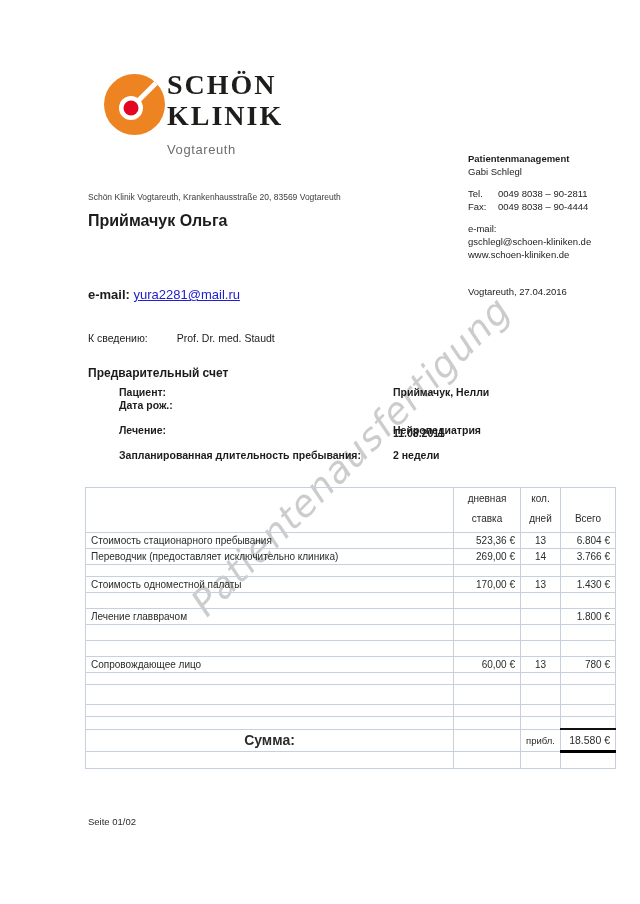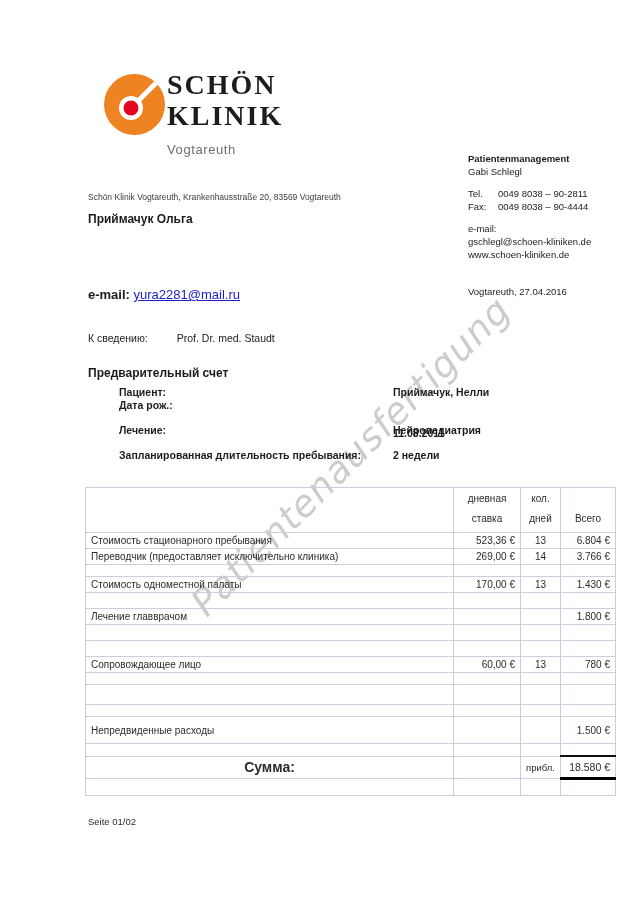--- a/index.html
+++ b/index.html
@@ -12,21 +12,21 @@
   .logo-loc{font-family:"Liberation Sans",sans-serif;font-weight:normal;font-size:13px;letter-spacing:0.6px;color:#6f6e6e;margin-top:3px;}
 
   
   .contact{left:468px;top:152px;font-size:9.5px;line-height:13px;color:#1c1c1c;width:160px;}
   .contact .b{font-weight:bold;}
   .contact .gap{height:9px;}
   .contact .lbl{display:inline-block;width:30px;}
 
   
   .sender{left:88px;top:192px;font-size:8.5px;color:#3c3c3c;}
-  .recipient{left:88px;top:212px;font-size:12px;font-weight:bold;}
+  .recipient{left:88px;top:212px;font-size:16px;font-weight:bold;}
 
   .patient-email{left:88px;top:287px;font-size:13px;}
   .patient-email .b{font-weight:bold;}
   .patient-email a{color:#2020cc;text-decoration:underline;}
   .dateline{left:468px;top:286px;font-size:9.5px;}
   .attention{left:88px;top:332px;font-size:10.5px;}
   .attention .val{margin-left:26px;}
 
   
   .inv-title{left:88px;top:366px;font-size:12px;font-weight:bold;}
@@ -204,26 +204,20 @@
             <td class="col-rate"></td>
             <td class="col-days"></td>
             <td class="col-total"></td>
           </tr>
           <tr class="row-spacer-s">
             <td class="col-desc"></td>
             <td class="col-rate"></td>
             <td class="col-days"></td>
             <td class="col-total"></td>
           </tr>
-          <tr class="row-data-tall">
-            <td class="col-desc">Непредвиденные расходы</td>
-            <td class="col-rate"></td>
-            <td class="col-days"></td>
-            <td class="col-total">1.500 €</td>
-          </tr>
           <tr class="row-spacer-s">
             <td class="col-desc"></td>
             <td class="col-rate"></td>
             <td class="col-days"></td>
             <td class="col-total"></td>
           </tr>
           <tr class="row-sum">
             <td class="col-desc">Сумма:</td>
             <td class="col-rate"></td>
             <td class="col-days">прибл.</td>

